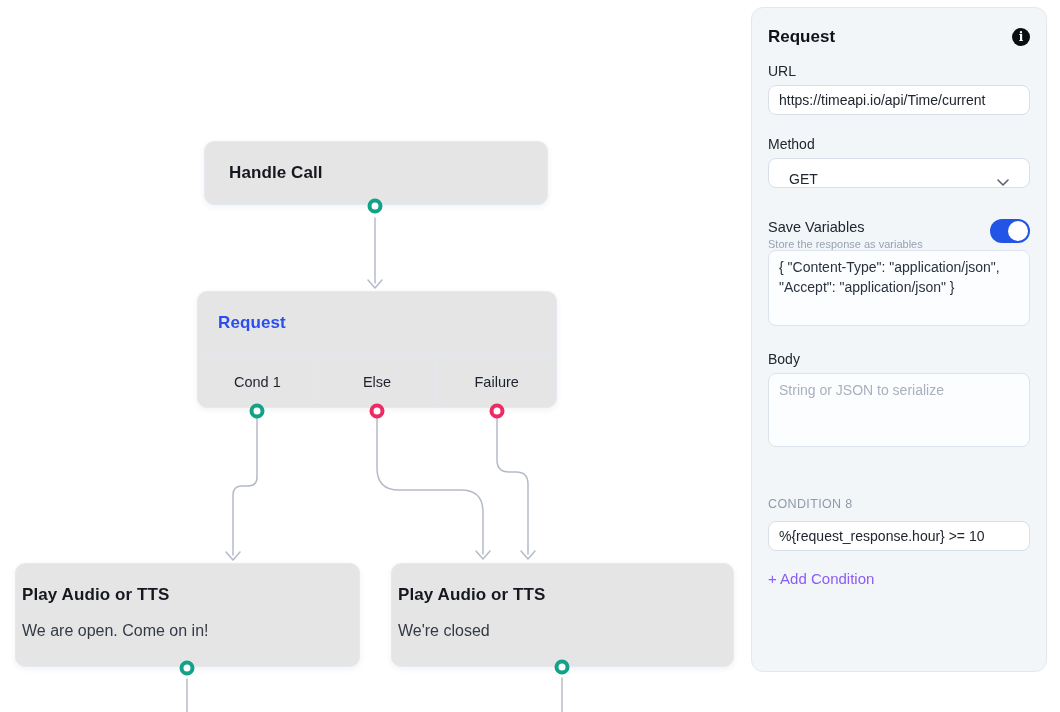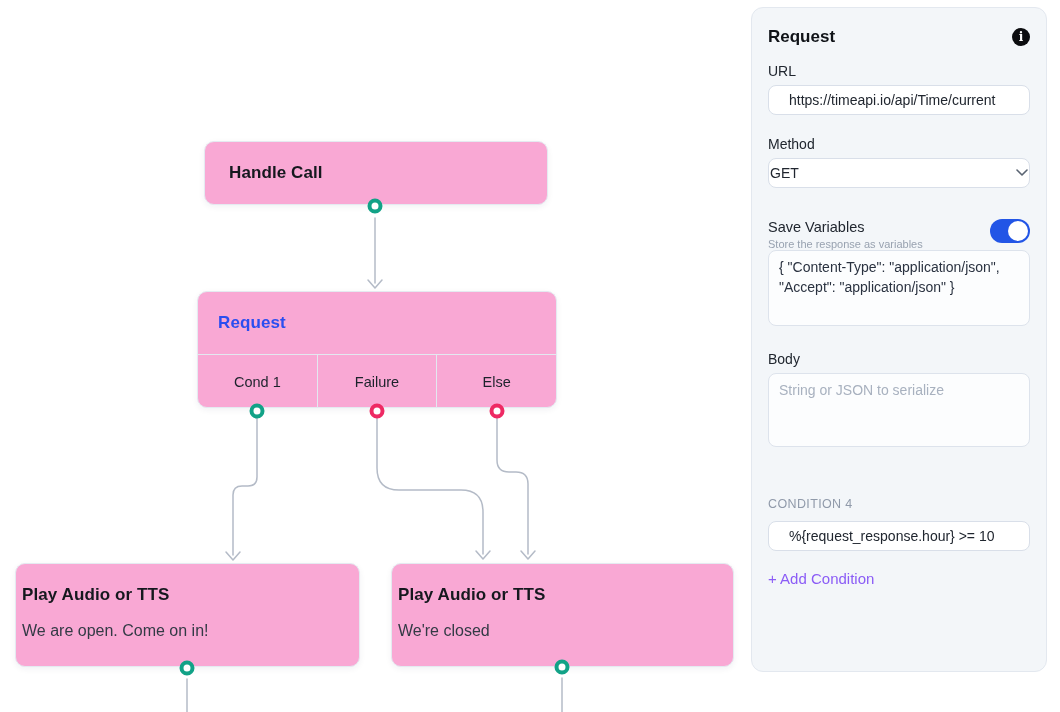--- a/index.html
+++ b/index.html
@@ -3,21 +3,21 @@
 <meta charset="utf-8">
 <style>
   * { margin:0; padding:0; box-sizing:border-box; }
   html,body { width:1060px; height:712px; background:#ffffff; font-family:"Liberation Sans", sans-serif; overflow:hidden; }
   .stage { position:relative; width:1060px; height:712px; background:#ffffff; }
 
   
   .canvas { position:absolute; left:0; top:0; width:748px; height:712px; }
   .edges  { position:absolute; left:0; top:0; width:748px; height:712px; pointer-events:none; }
 
-  .node { position:absolute; background:#f9a8d4; border:1px solid #e5eaf1; border-radius:10px;
+  .node { position:absolute; background:#e5e5e5; border:1px solid #e5eaf1; border-radius:10px;
           box-shadow:0 2px 6px rgba(25,39,62,0.06); }
   .node-title { font-size:17px; font-weight:bold; color:#15181e; letter-spacing:.1px; }
 
   .node-handle-call { left:204px; top:141px; width:344px; height:64px; display:flex; align-items:center; padding-left:24px; }
 
   .node-request { left:197px; top:291px; width:360px; height:117px; }
   .req-title-row { height:62px; display:flex; align-items:center; padding-left:20px; }
   .req-title-row .node-title { color:#2b4ef0; }
   .ports-row { display:flex; height:54px; border-top:1px solid #e3e8f0; }
   .port { flex:1; display:flex; align-items:center; justify-content:center; font-size:14.5px; color:#1d232c; }
@@ -37,23 +37,23 @@
            background:#f3f6f9; border:1px solid #e3e8ef; border-radius:12px;
            padding:16px 16px 20px; }
   .panel-header { display:flex; align-items:center; justify-content:space-between; height:26px; }
   .panel-title { font-size:17px; font-weight:bold; color:#101318; }
   .info-badge { width:18px; height:18px; border-radius:50%; background:#0c0d10; color:#ffffff;
                 display:flex; align-items:center; justify-content:center;
                 font-size:12px; font-weight:bold; font-family:"DejaVu Serif", serif; }
   .section-label { font-size:14px; color:#20262f; margin:13px 0 6px; }
   .mt-lg { margin-top:21px; }
   .text-input { width:100%; height:30px; background:#ffffff; border:1px solid #d9dfe9; border-radius:8px;
-                padding:0 20px; font-size:14px; color:#20262f; font-family:"Liberation Sans", sans-serif; outline:none; }
+                padding:0 10px; font-size:14px; color:#20262f; font-family:"Liberation Sans", sans-serif; outline:none; }
   .select-box { width:100%; height:30px; background:#ffffff; border:1px solid #d9dfe9; border-radius:8px;
-                padding:0 1px; font-size:14px; color:#20262f; display:flex; align-items:center;
+                padding:0 20px; font-size:14px; color:#20262f; display:flex; align-items:flex-end;
                 justify-content:space-between; cursor:pointer; }
   .toggle-row { display:flex; align-items:flex-start; justify-content:space-between; margin-top:31px; }
   .toggle-label { font-size:14.5px; color:#20262f; }
   .toggle-sub { font-size:11px; color:#98a2b0; margin-top:3px; }
   .toggle { width:40px; height:24px; border-radius:12px; background:#2255e6; position:relative; cursor:pointer; flex:none; }
   .toggle-knob { position:absolute; right:2px; top:2px; width:20px; height:20px; border-radius:50%; background:#ffffff; }
   textarea.ta { width:100%; background:#fcfdfe; border:1px solid #dde3ec; border-radius:8px; resize:none;
                 padding:6px 10px; font-size:14px; line-height:20px; color:#2a3240;
                 font-family:"Liberation Sans", sans-serif; outline:none; }
   textarea.ta::placeholder { color:#a8b1bf; }
@@ -91,22 +91,22 @@
       <div class="node-title">Handle Call</div>
     </div>
     <div class="conn" style="left:375px; top:206px;"></div>
 
     <div class="node node-request">
       <div class="req-title-row">
         <div class="node-title">Request</div>
       </div>
       <div class="ports-row">
         <div class="port">Cond 1</div>
+        <div class="port">Else</div>
         <div class="port">Failure</div>
-        <div class="port">Else</div>
       </div>
     </div>
     <div class="conn" style="left:257px; top:411px;"></div>
     <div class="conn pink" style="left:377px; top:411px;"></div>
     <div class="conn pink" style="left:497px; top:411px;"></div>
 
     <div class="node node-play node-play-open">
       <div class="node-title">Play Audio or TTS</div>
       <div class="node-body-text">We are open. Come on in!</div>
     </div>
@@ -146,19 +146,19 @@
       <div class="toggle">
         <div class="toggle-knob"></div>
       </div>
     </div>
 
     <textarea class="ta ta-headers" spellcheck="false" style="">{ "Content-Type": "application/json", "Accept": "application/json" }</textarea>
 
     <div class="section-label mt-lg">Body</div>
     <textarea class="ta ta-body" spellcheck="false" placeholder="String or JSON to serialize" style=""></textarea>
 
-    <div class="condition-label">CONDITION 4</div>
+    <div class="condition-label">CONDITION 8</div>
     <input class="text-input" type="text" value="%{request_response.hour} &gt;= 10" style="">
 
     <div class="add-condition">+ Add Condition</div>
 
   </div>
 </div>
 
 </body></html>

